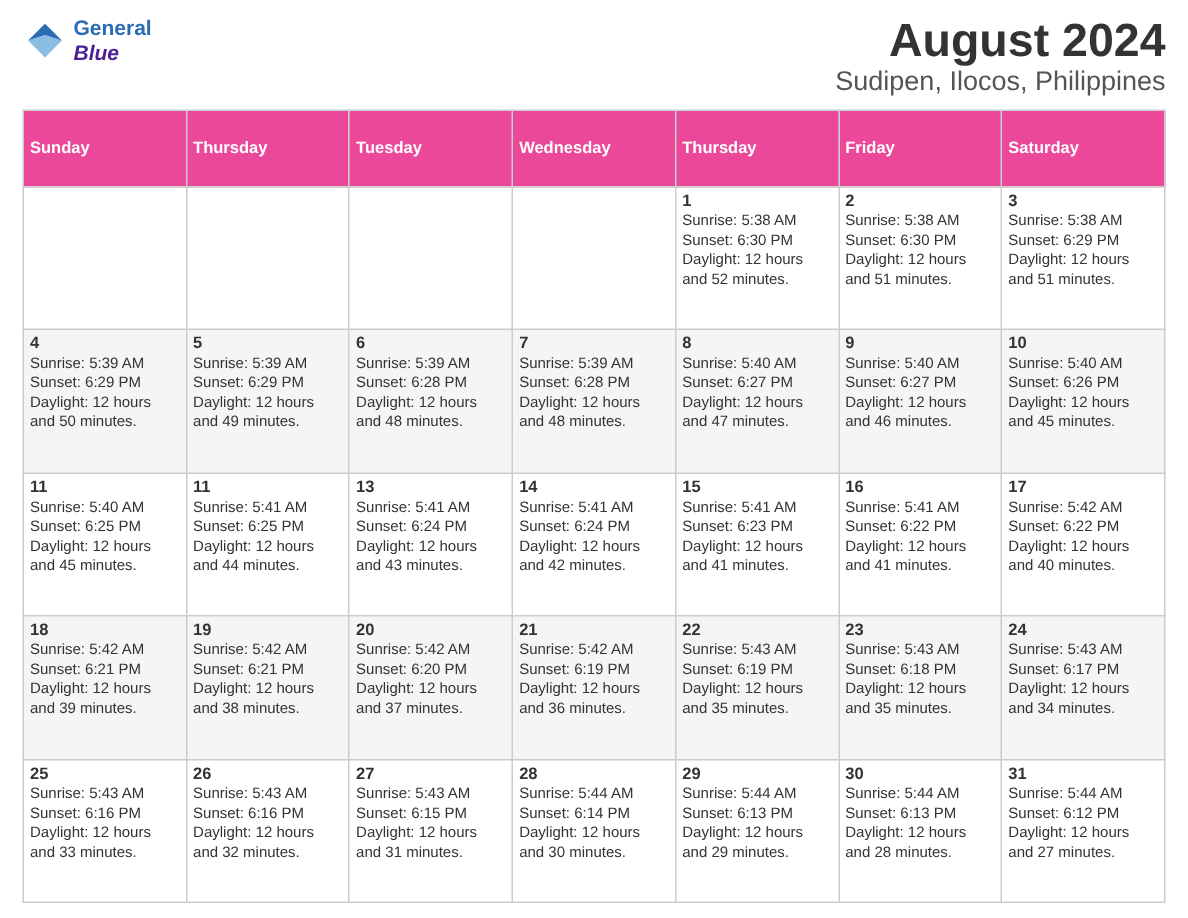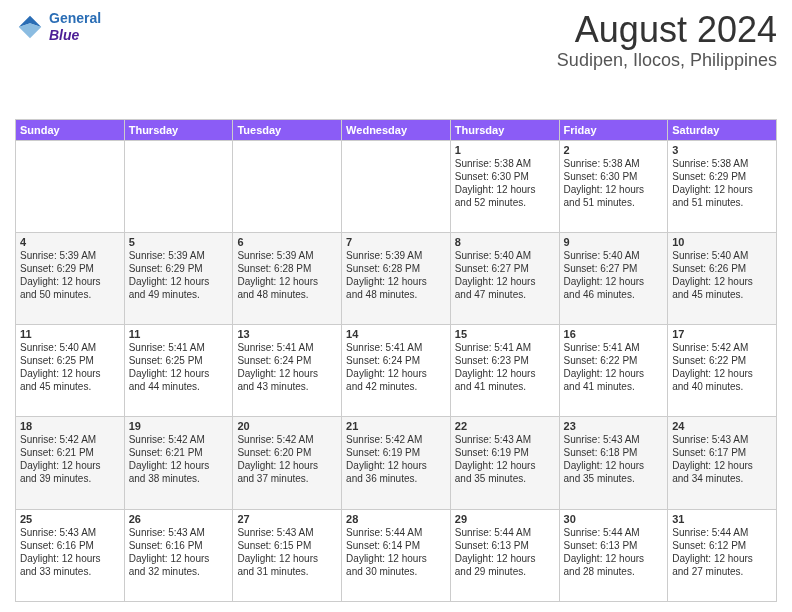--- a/index.html
+++ b/index.html
@@ -9,21 +9,20 @@
       width: 792px;
       height: 612px;
       overflow: hidden;
     }
     .page {
       width: 792px;
       height: 612px;
       padding: 10px 15px 10px 15px;
       display: flex;
       flex-direction: column;
-      gap: 40px;
     }
     .header {
       display: flex;
       justify-content: space-between;
       align-items: flex-start;
       margin-bottom: 8px;
     }
     .logo {
       display: flex;
       align-items: center;
@@ -39,40 +38,40 @@
       color: #2a6db5;
     }
     .logo-icon {
       width: 30px;
       height: 30px;
     }
     .title-block {
       text-align: right;
     }
     .main-title {
-      font-size: 36px;
-      font-weight: 400;
+      font-size: 31px;
+      font-weight: 700;
       color: #333;
       line-height: 1.1;
     }
     .subtitle {
       font-size: 18px;
       color: #555;
     }
     .calendar {
       flex: 1;
       border-collapse: collapse;
       width: 100%;
       table-layout: fixed;
     }
     .calendar th {
-      background-color: #8b5cf6;
+      background-color: #ec4899;
       color: #fff;
       font-size: 11px;
-      padding: 4px 4px;
+      padding: 19px 4px;
       text-align: left;
       border: 1px solid #ccc;
       font-weight: bold;
     }
     .calendar td {
       border: 1px solid #ccc;
       vertical-align: top;
       padding: 3px 4px;
       font-size: 9px;
       color: #333;

